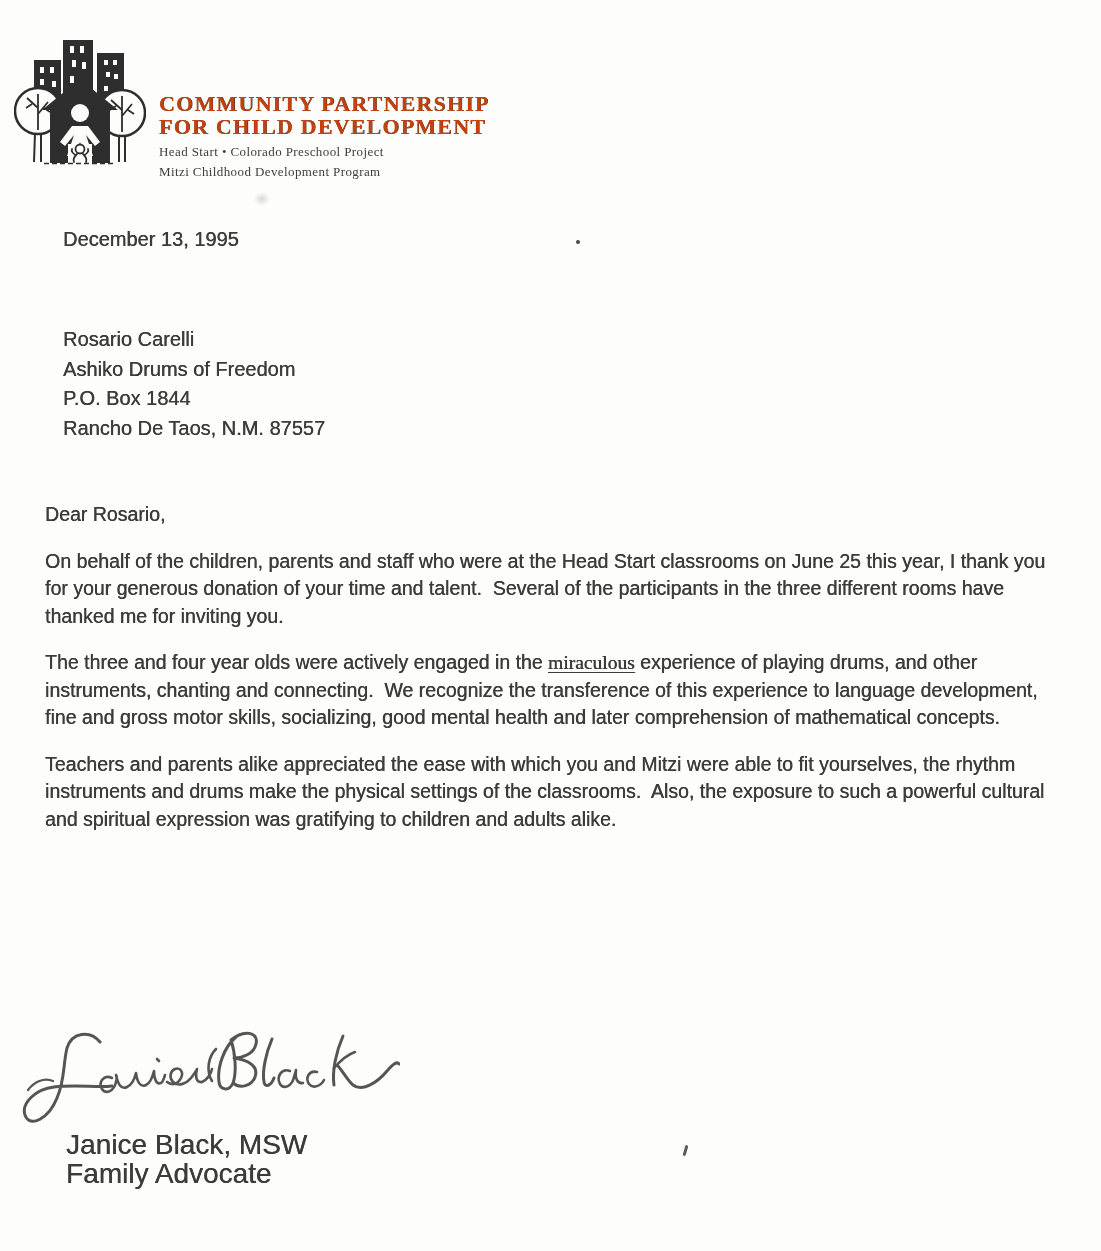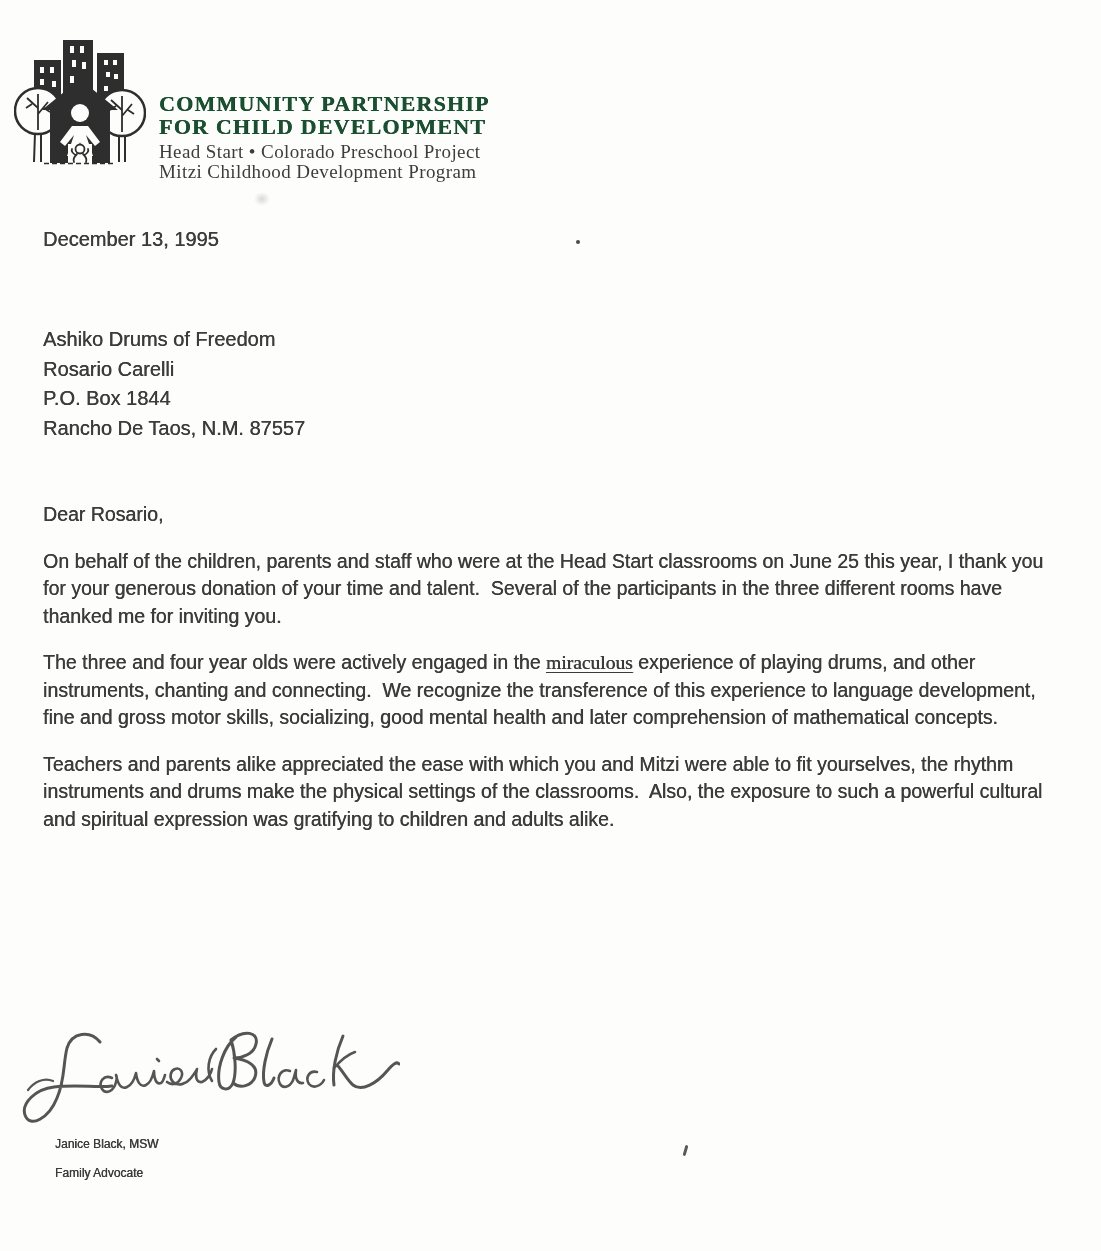--- a/index.html
+++ b/index.html
@@ -6,36 +6,36 @@
   .page {
     position:relative; width:1101px; height:1251px; margin:0 auto;
     background:#fdfdfc; overflow:hidden;
     font-family:"Liberation Sans", sans-serif; color:#3c3c3c;
   }
   
   .logo { position:absolute; left:14px; top:34px; width:132px; height:132px; }
   .lh-text { position:absolute; left:159px; top:92px; font-family:"Liberation Serif", serif; }
   .org-line {
     font-size:22px; font-weight:bold; letter-spacing:1.2px;
-    line-height:23px; color:#14532d; text-shadow:0.3px 0 0 #2e2e2e;
+    line-height:23px; color:#c2410c; text-shadow:0.3px 0 0 #2e2e2e;
   }
   .sub-line {
-    font-size:19px; line-height:20px; letter-spacing:0.4px; color:#3d3d3d;
+    font-size:13px; line-height:20px; letter-spacing:0.4px; color:#3d3d3d;
   }
   .sub-first { margin-top:4px; }
   
-  .scan-ink { text-shadow:0.35px 0 0 currentColor; }
+  .scan-ink { text-shadow:0.35px 0 0 currentColor;margin-left:20px; }
   .date-line { position:absolute; left:43px; top:228px; font-size:20px; }
   .recipient { position:absolute; left:43px; top:325px; font-size:20px; line-height:29.5px; }
-  .letter-body { position:absolute; left:43px; top:501px; width:1016px; font-size:19.5px; line-height:27.5px; }
+  .letter-body { position:absolute; left:25px; top:501px; width:1016px; font-size:19.5px; line-height:27.5px; }
   .para { margin:0 0 19px 0; white-space:pre-wrap; }
   .u { text-decoration:underline; text-underline-offset:3px;font-family:Liberation Serif, serif; }
   
   .sig-svg { position:absolute; left:20px; top:1026px; }
-  .sig-block { position:absolute; left:55px; top:1130px; font-size:12px; line-height:29px; }
+  .sig-block { position:absolute; left:46px; top:1130px; font-size:28px; line-height:29px; }
   
   .dot-artifact { position:absolute; left:576px; top:240px; width:4px; height:4px; border-radius:50%; background:#4a4a4a; }
   .tick-artifact { position:absolute; left:684px; top:1145px; width:3px; height:11px; border-radius:2px; background:#5a5a5a; transform:rotate(16deg); }
   .smudge-artifact { position:absolute; left:254px; top:192px; width:16px; height:14px;
     background:radial-gradient(closest-side, rgba(120,120,120,0.28), rgba(120,120,120,0)); }
 </style>
 </head>
 <body>
 
 <div class="page">
@@ -90,22 +90,22 @@
   <div class="lh-text">
     <div class="org-line">COMMUNITY PARTNERSHIP</div>
     <div class="org-line">FOR CHILD DEVELOPMENT</div>
     <div class="sub-line sub-first">Head Start • Colorado Preschool Project</div>
     <div class="sub-line">Mitzi Childhood Development Program</div>
   </div>
 
   <div class="date-line scan-ink">December 13, 1995</div>
 
   <div class="recipient scan-ink">
+    <div>Rosario Carelli</div>
     <div>Ashiko Drums of Freedom</div>
-    <div>Rosario Carelli</div>
     <div>P.O. Box 1844</div>
     <div>Rancho De Taos, N.M. 87557</div>
   </div>
 
   <div class="letter-body scan-ink">
     <p class="para">Dear Rosario,</p>
     <p class="para">On behalf of the children, parents and staff who were at the Head Start classrooms on June 25 this year, I thank you for your generous donation of your time and talent.  Several of the participants in the three different rooms have thanked me for inviting you.</p>
     <p class="para"><span>The three and four year olds were actively engaged in the </span><span class="u">miraculous</span><span> experience of playing drums, and other instruments, chanting and connecting.  We recognize the transference of this experience to language development, fine and gross motor skills, socializing, good mental health and later comprehension of mathematical concepts.</span></p>
     <p class="para">Teachers and parents alike appreciated the ease with which you and Mitzi were able to fit yourselves, the rhythm instruments and drums make the physical settings of the classrooms.  Also, the exposure to such a powerful cultural and spiritual expression was gratifying to children and adults alike.</p>
   </div>

